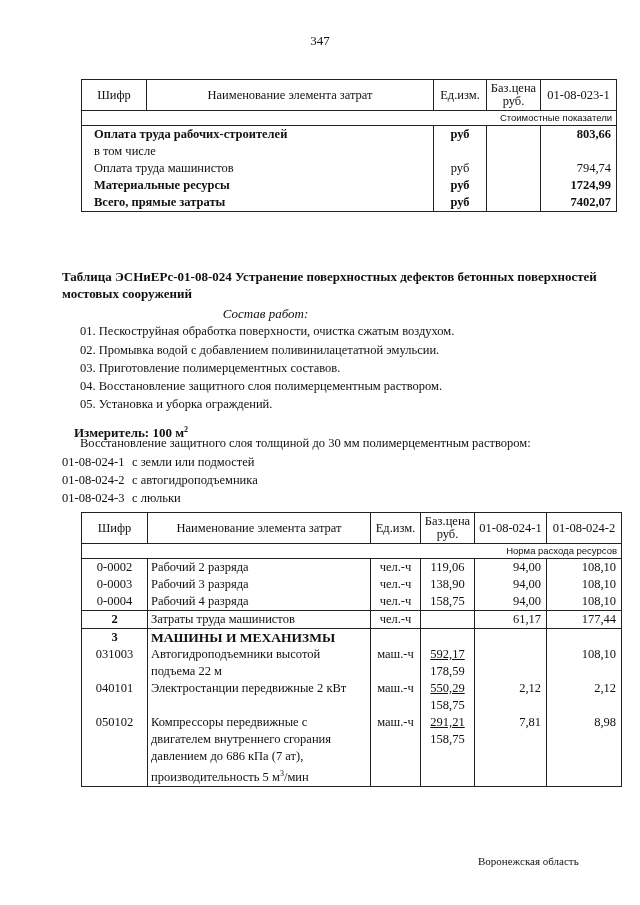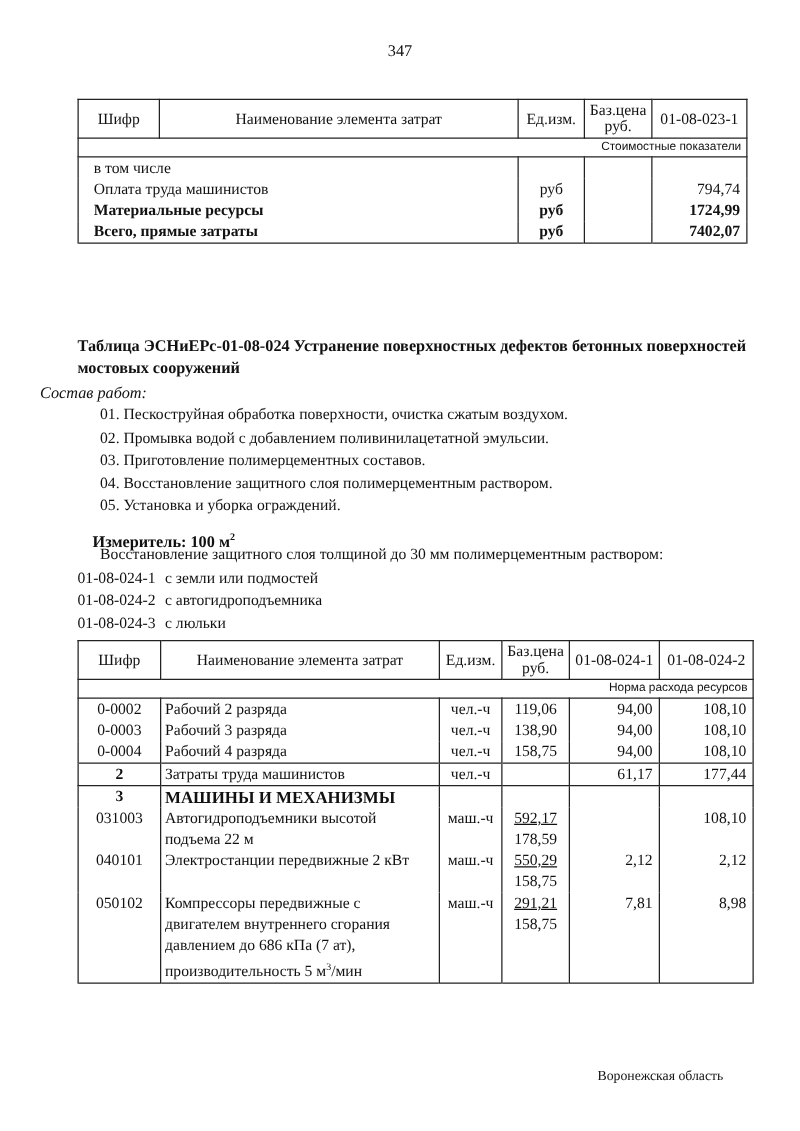--- a/index.html
+++ b/index.html
@@ -1,38 +1,38 @@
 <!DOCTYPE html>
 <html><head>
 <meta charset="utf-8">
 <style>
   html, body { margin:0; padding:0; background:#fff; }
   body { width:640px; height:905px; position:relative; overflow:hidden;
          font-family:"Liberation Serif", "DejaVu Serif", serif; color:#111; font-size:12.5px; }
   .abs { position:absolute; }
   .pagenum { left:0; width:640px; top:33px; text-align:center; font-size:13px; }
   .sans { font-family:"Liberation Sans", "DejaVu Sans", sans-serif; }
-  table { border-collapse:collapse; position:absolute; table-layout:fixed; }
+  table { border-collapse:collapse; position:absolute; table-layout:fixed;margin-left:19px; }
   td, th { padding:0 3px; font-weight:normal; vertical-align:top; line-height:17px; }
   .hdr th { border:1px solid #222; text-align:center; vertical-align:middle; line-height:13px; height:30px; }
   .sub td { border:1px solid #222; border-left:1px solid #222; text-align:right; font-size:9.5px; height:14px; line-height:14px; padding-right:4px; }
   .b { font-weight:bold; }
   .r { text-align:right; padding-right:5px; }
   .c { text-align:center; }
   
   #t1 { left:62px; top:79px; width:535px; border:1px solid #222; }
   #t1 td { border-left:1px solid #222; border-right:1px solid #222; }
   #t1 tr.body td.name { padding-left:12px; }
   
   #t2 { left:62px; top:512px; width:540px; border:1px solid #222; }
   #t2 td { border-left:1px solid #222; border-right:1px solid #222; }
   #t2 tr.sep td { border-top:1px solid #222; border-bottom:1px solid #222; }
   .u { text-decoration:underline; }
   .title { left:62px; top:268px; width:560px; font-weight:bold; font-size:13px; line-height:17px; }
-  .sostav { left:0; width:531px; top:306px; font-style:italic; font-size:13px;padding-left:32px; }
+  .sostav { left:0; width:531px; top:306px; text-align:center; font-style:italic; font-size:13px; }
   .work { left:80px; font-size:12.5px; }
   .meas { left:74px; top:415px; font-weight:bold; font-size:13px;margin-top:10px; }
   .desc { left:80px; top:436px; font-size:12.5px; }
   .code { left:62px; font-size:12.5px; }
   .code span.k { display:inline-block; width:70px; }
   .footer { left:478px; top:855px; font-size:11px; }
 </style>
 </head>
 <body>
 
@@ -49,20 +49,26 @@
   <tbody>
       <tr class="hdr">
     <th>Шифр</th>
     <th>Наименование элемента затрат</th>
     <th>Ед.изм.</th>
     <th>Баз.цена руб.</th>
     <th>01-08-023-1</th>
   </tr>
   <tr class="sub">
     <td colspan="5" class="sans">Стоимостные показатели</td>
+  </tr>
+  <tr class="body">
+    <td colspan="2" class="name b" style="border-right:1px solid #222">Оплата труда рабочих-строителей</td>
+    <td class="c b">руб</td>
+    <td></td>
+    <td class="r b">803,66</td>
   </tr>
   <tr class="body">
     <td colspan="2" class="name">в том числе</td>
     <td class="c"></td>
     <td></td>
     <td class="r"></td>
   </tr>
   <tr class="body">
     <td colspan="2" class="name">Оплата труда машинистов</td>
     <td class="c">руб</td>

